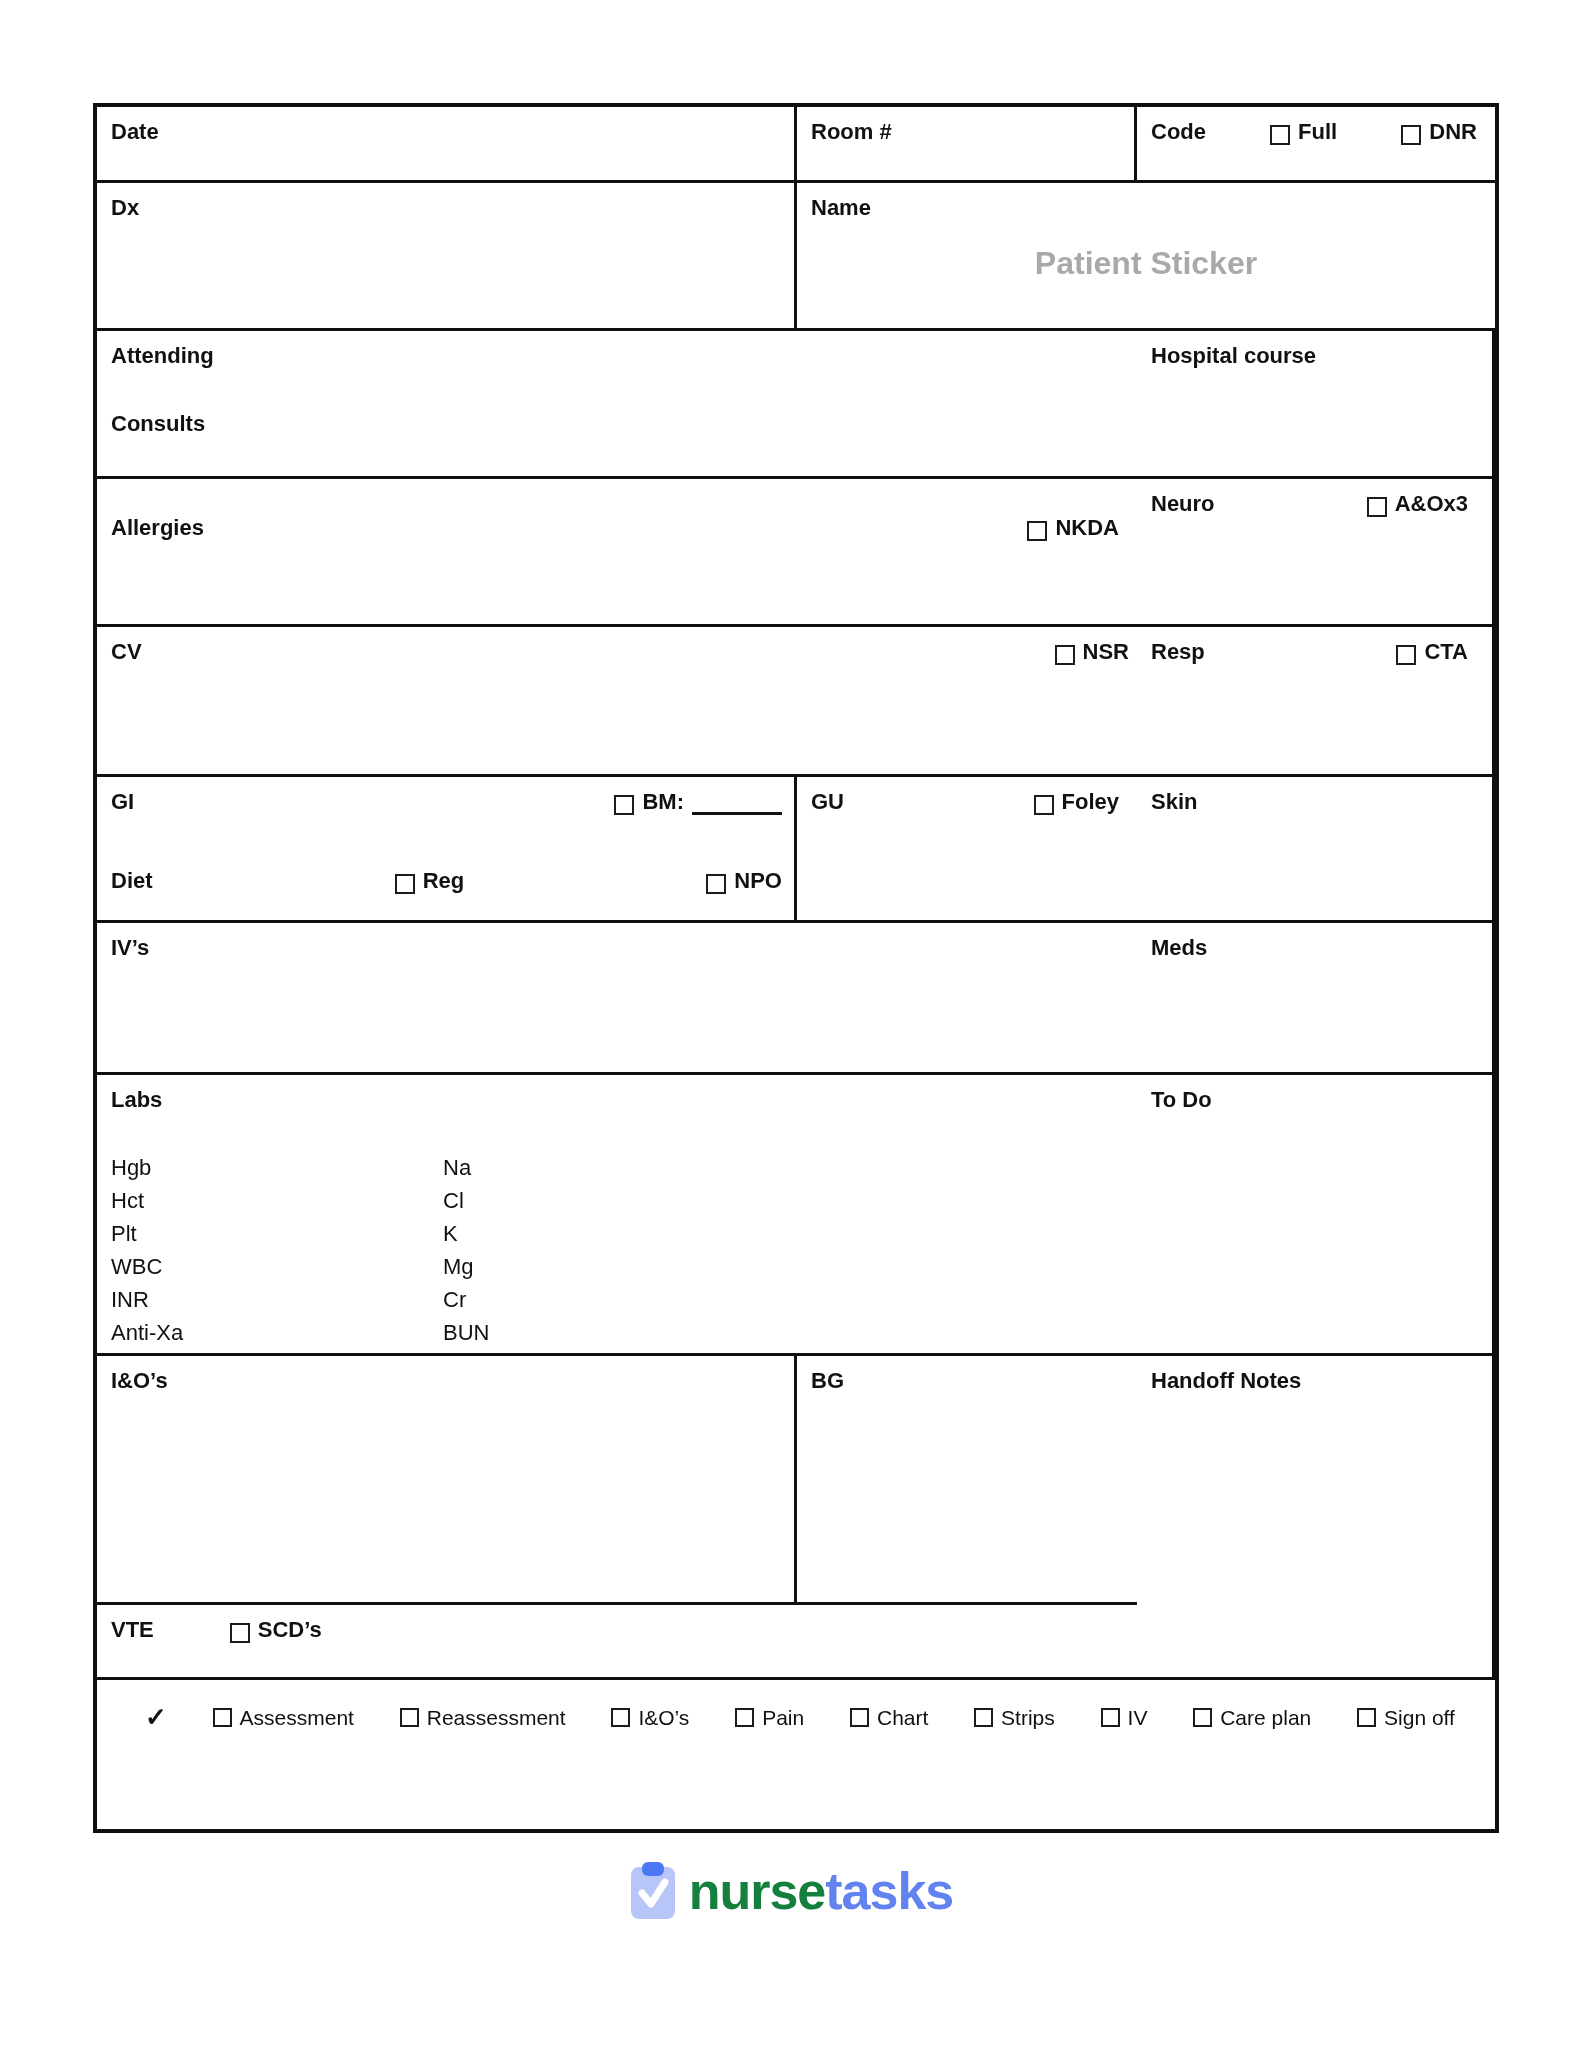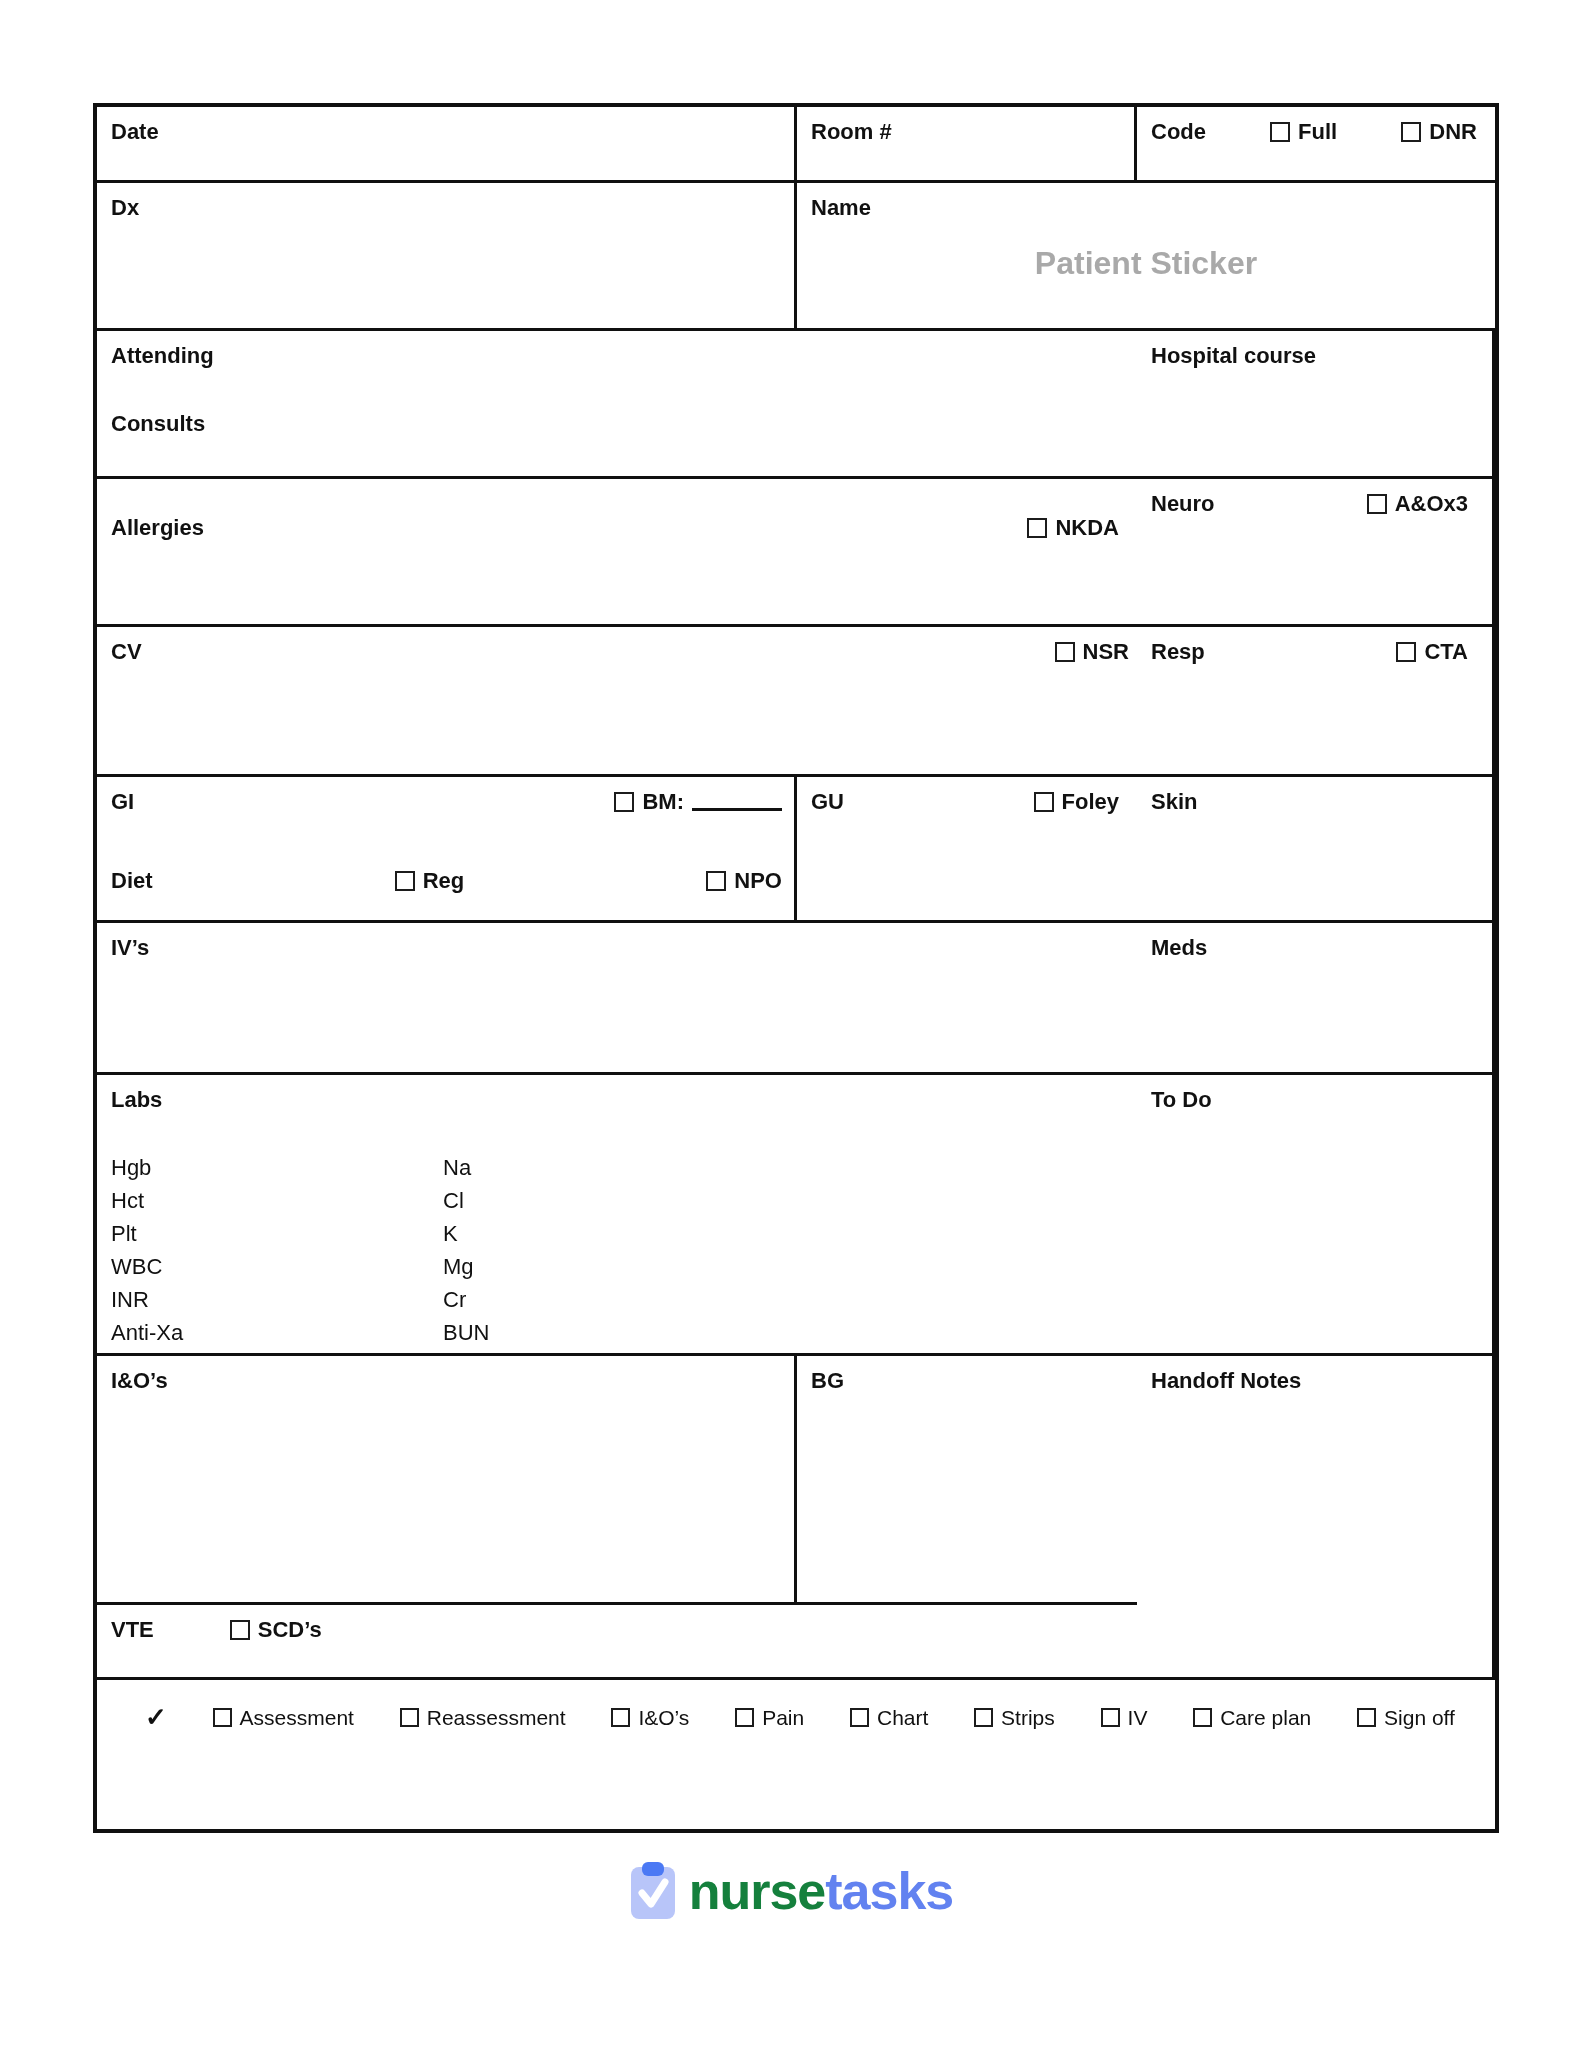--- a/index.html
+++ b/index.html
@@ -23,21 +23,21 @@
   }
   .no-br { border-right:none; }
   .no-bb { border-bottom:none; }
   .span2 { grid-column:span 2; }
   .span3 { grid-column:1 / -1; }
   .rowspan2 { grid-row:span 2; }
 
   .lbl { font-weight:700; font-size:22px; line-height:26px; white-space:nowrap; }
   .head { display:flex; justify-content:space-between; align-items:flex-start; }
   .head-left { padding-right:24px; }
-  .cbrow { display:flex; align-items:center; font-weight:700; font-size:22px; white-space:nowrap; }
+  .cbrow { display:flex; align-items:flex-end; font-weight:700; font-size:22px; white-space:nowrap; }
   .cb {
     width:20px; height:20px; box-sizing:border-box;
     border:2px solid #1c1c1c; background:#fff; margin-right:8px; flex:none;
   }
   .blank { display:inline-block; height:15px; border-bottom:3px solid #111; }
 
   .sticker {
     position:absolute; left:0; right:0; top:62px; text-align:center;
     color:#a9a9a9; font-weight:700; font-size:32px;
   }

